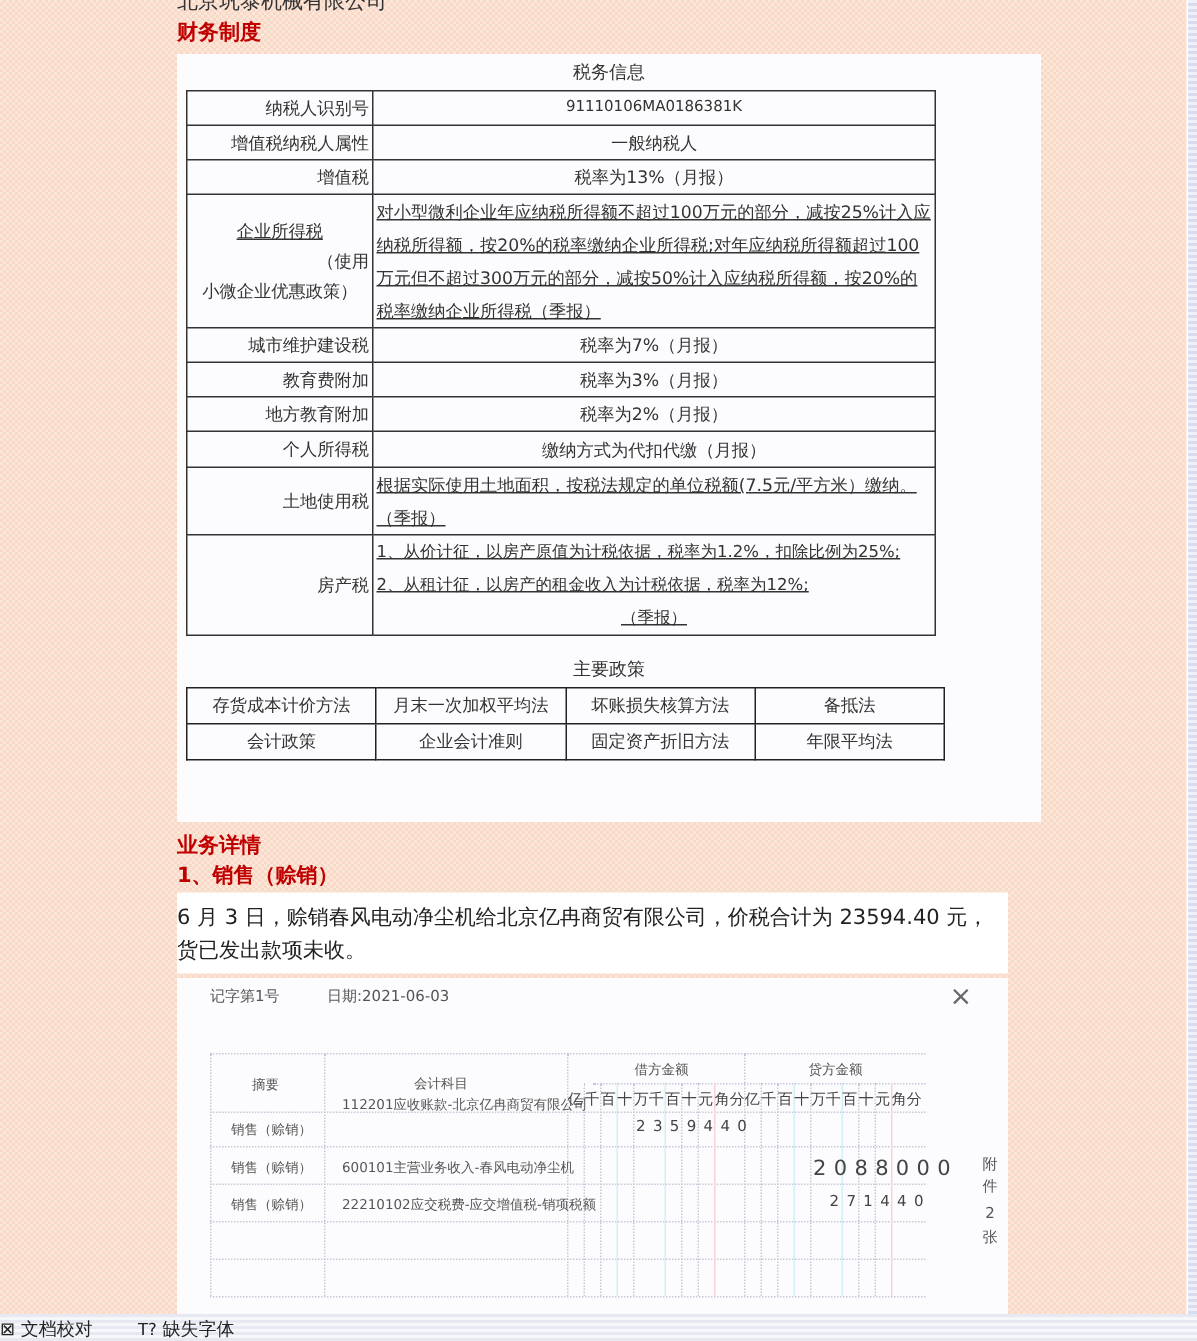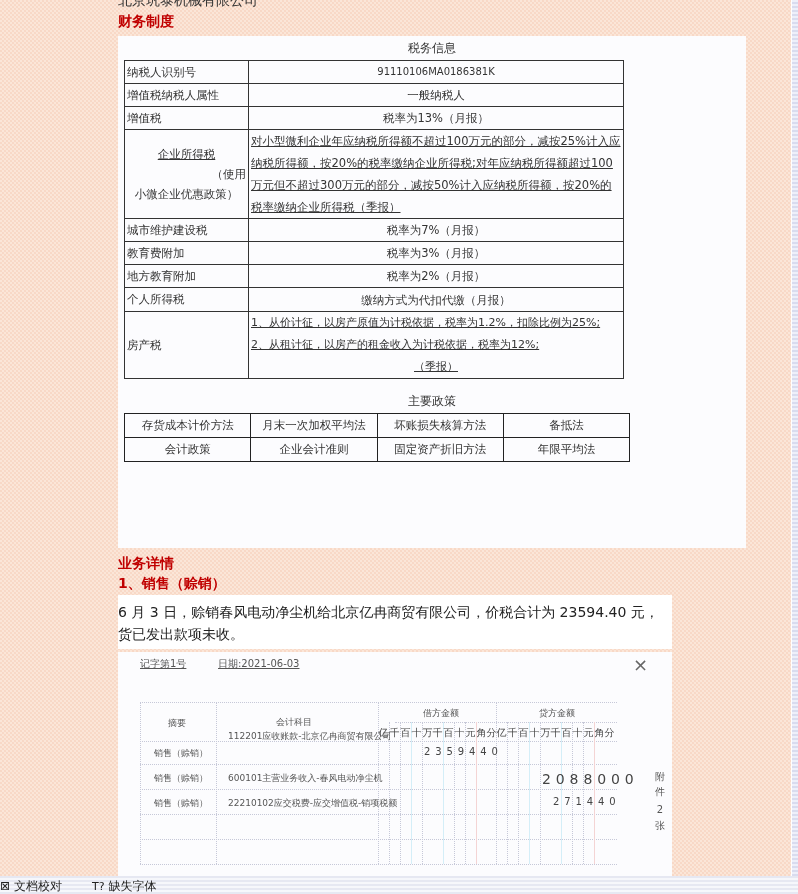--- a/index.html
+++ b/index.html
@@ -19,49 +19,49 @@
     background: repeating-linear-gradient(0deg, #d9dcef 0 2px, #eef0fa 2px 4px);
     border-left: 1px solid #fff;
   }
   .company {
     position: absolute; left: 118px; top: -8px; font-size: 14px; color: #333;
   }
   .sec-title {
     position: absolute; left: 118px; font-size: 14px; font-weight: bold; color: #c00000;
   }
   .panel {
-    position: absolute; left: 118px; width: 628px; background: #fcfcfe;
+    position: absolute; left: 118px; width: 576px; background: #fcfcfe;
   }
   .tbl-caption {
     text-align: center; font-size: 12px; color: #333;
   }
   table.tax {
     border-collapse: collapse; margin-left: 6px; width: 500px; font-size: 11.5px; color: #333;
   }
   table.tax td {
     border: 1px solid #333; padding: 0 2px; line-height: 22px; vertical-align: middle;
   }
-  table.tax td.k { width: 119px; text-align: left; }
+  table.tax td.k { width: 119px; text-align: right; }
   table.tax td.v { text-align: center; font-family: "DejaVu Sans", sans-serif; }
   table.tax td.v.left { text-align: left; text-decoration: underline; }
   table.tax td.k.ent { text-align: center; }
   table.tax .uline { text-decoration: underline; }
   table.pol {
     border-collapse: collapse; margin-left: 6px; width: 506px; font-size: 11.5px; color: #333;
   }
   table.pol td { border: 1px solid #222; text-align: center; line-height: 21px; width: 25%; }
   .desc {
     position: absolute; left: 118px; top: 595px; width: 554px; background: #fff;
     font-size: 14px; line-height: 22px; padding: 6px 0 4px 0; color: #222;
   }
   .voucher {
     position: absolute; left: 118px; top: 652px; width: 554px; height: 224px;
     background: #fcfcfe; font-size: 9px; color: #555;
   }
-  .v-head { position: absolute; top: 5px; font-size: 10px; color: #555; text-decoration: underline; }
+  .v-head { position: absolute; top: 5px; font-size: 10px; color: #555; }
   .v-close { position: absolute; left: 515px; top: 2px; font-size: 18px; color: #666; cursor: pointer; }
   .vgrid { position: absolute; left: 22px; top: 50px; width: 477px; }
   .hline { position: absolute; left: 0; width: 477px; border-top: 1px dotted #c6c8d8; }
   .vline { position: absolute; border-left: 1px dotted #c6c8d8; }
   .vline.blue { border-left: 1px solid #d4eef8; }
   .vline.red { border-left: 1px solid #f4d4d4; }
   .cell-text { position: absolute; white-space: nowrap; }
   .digit { position: absolute; width: 11px; text-align: center; font-size: 10px; color: #444; }
   .attach { position: absolute; left: 536px; font-size: 10px; color: #555; width: 12px; text-align: center; line-height: 15px; }
   .statusbar {
@@ -111,20 +111,24 @@
       <td class="k">教育费附加</td>
       <td class="v">税率为3%（月报）</td>
     </tr>
     <tr>
       <td class="k">地方教育附加</td>
       <td class="v">税率为2%（月报）</td>
     </tr>
     <tr>
       <td class="k" style="line-height:23px;">个人所得税</td>
       <td class="v">缴纳方式为代扣代缴（月报）</td>
+    </tr>
+    <tr>
+      <td class="k">土地使用税</td>
+      <td class="v left" style="line-height:22px;">根据实际使用土地面积，按税法规定的单位税额(7.5元/平方米）缴纳。（季报）</td>
     </tr>
     <tr>
       <td class="k">房产税</td>
       <td class="v left" style="line-height:22px; font-size:11px;">
         <div>1、从价计征，以房产原值为计税依据，税率为1.2%，扣除比例为25%;</div>
         <div>2、从租计征，以房产的租金收入为计税依据，税率为12%;</div>
         <div style="text-align:center;">（季报）</div>
       </td>
     </tr>
   </tbody>

